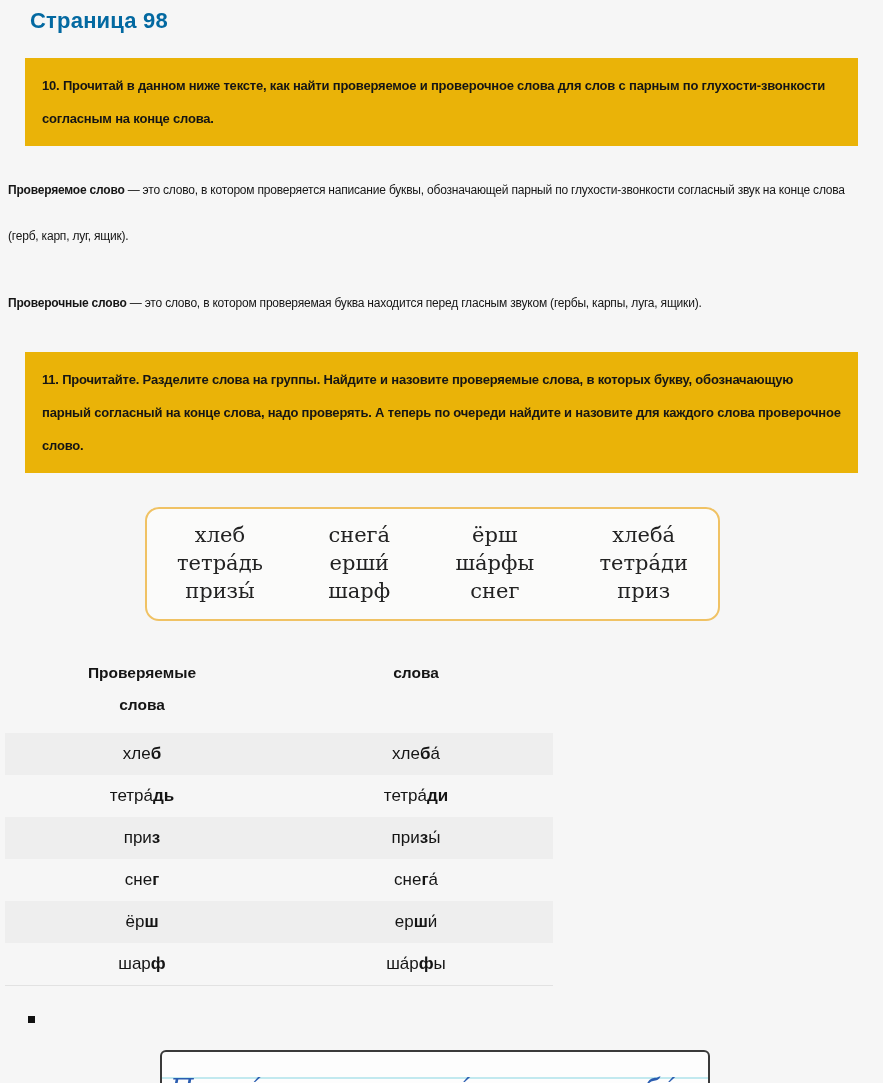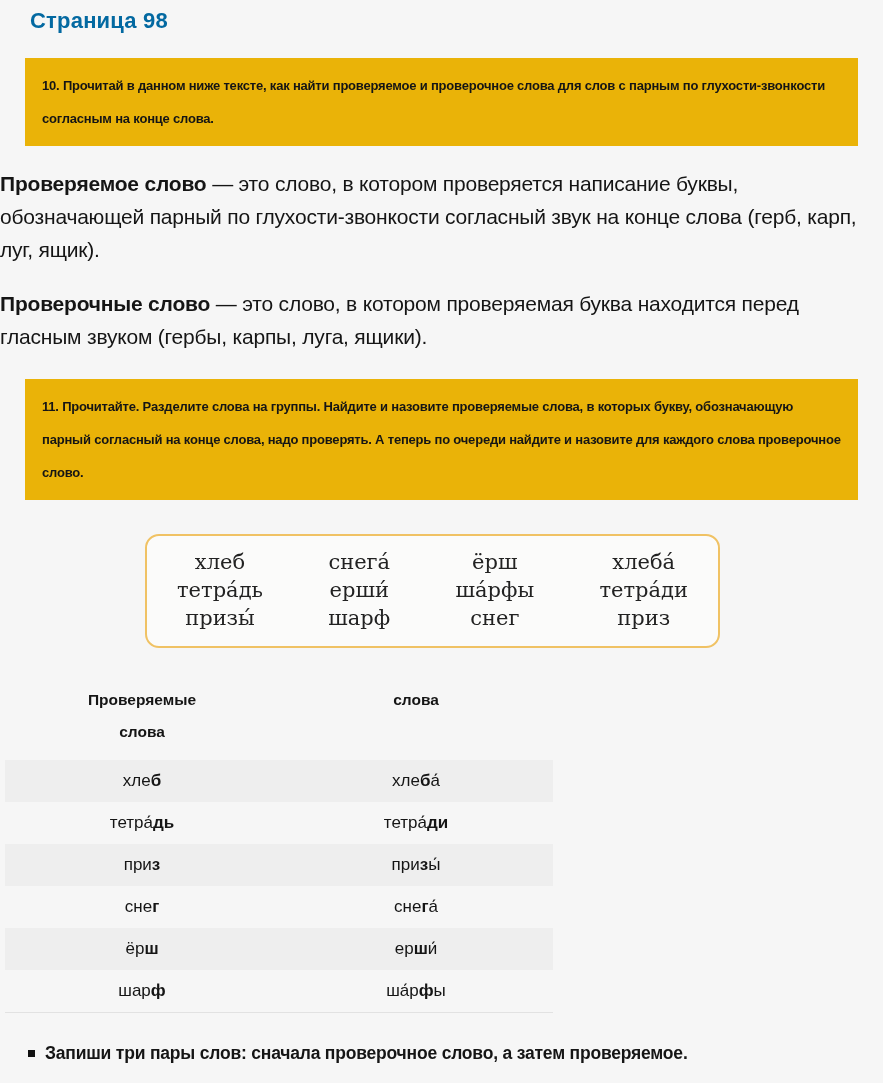--- a/index.html
+++ b/index.html
@@ -20,23 +20,23 @@
   }
   .task-box {
     margin:24px 25px 0 25px;
     background:#eab308;
     padding:11px 17px;
     font-size:13px; font-weight:700;
     line-height:33px;
     letter-spacing:-0.2px;
   }
   .para {
-    margin:21px 9px 0 0;
-    font-size:21px;
-    line-height:33px;
+    margin:21px 9px 0 8px;
+    font-size:12px;
+    line-height:46px;
     letter-spacing:-0.2px;
   }
   .para b { font-weight:700; }
   .task-box.second { margin-top:26px; }
   .word-box {
     margin:34px 0 0 145px;
     width:575px;
     border:2px solid #f0c264;
     border-radius:14px;
     padding:12px 30px 14px 30px;
@@ -161,21 +161,20 @@
     <div class="td"><span>ер</span><b>ш</b><span>и́</span></div>
   </div>
   <div class="trow">
     <div class="td"><span>шар</span><b>ф</b><span></span></div>
     <div class="td"><span>ша́р</span><b>ф</b><span>ы</span></div>
   </div>
 </div>
 
 <div class="bullet-line">
   <span class="bullet-square"></span>
-  <span>Запиши три пары слов: сначала проверочное слово, а затем проверяемое.</span>
 </div>
 
 <div class="answer-box">
   <span class="answer-text">Призы́ — приз, снега́ — снег, хлеба́ — хлеб.</span>
   <svg class="answer-arcs" width="550" height="88" viewBox="0 0 550 88">
     <path d="M35,60 Q145,90 262,57" stroke="#1c1c1c" stroke-width="2.5" fill="none"></path>
     <path d="M282,62 Q352,90 424,58" stroke="#1c1c1c" stroke-width="2.5" fill="none"></path>
     <path d="M438,62 Q496,88 544,52" stroke="#1c1c1c" stroke-width="2.5" fill="none"></path>
   </svg>
 </div>

